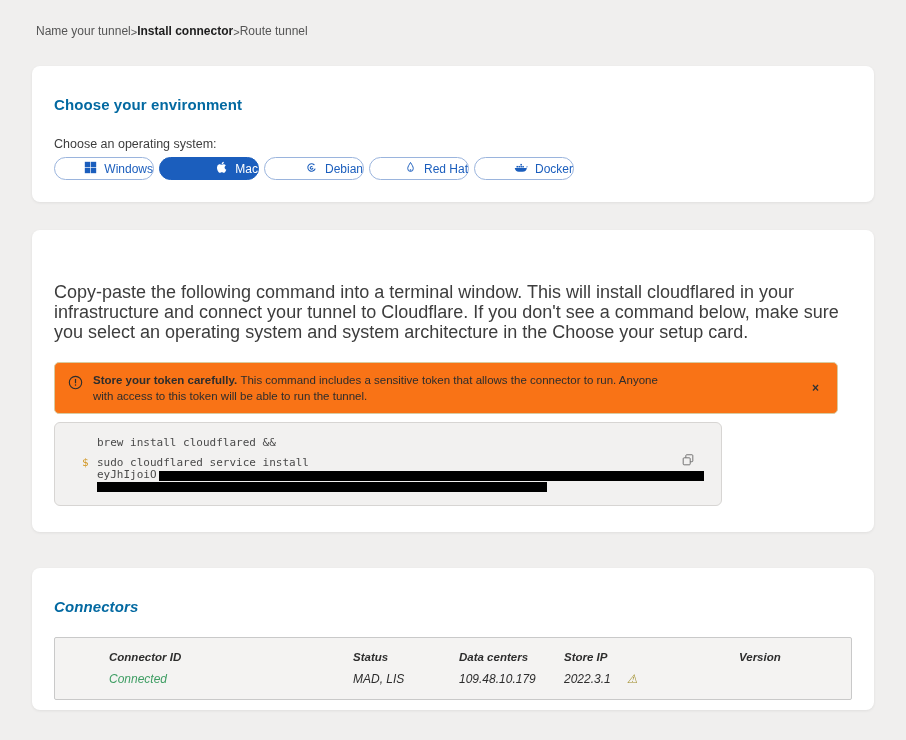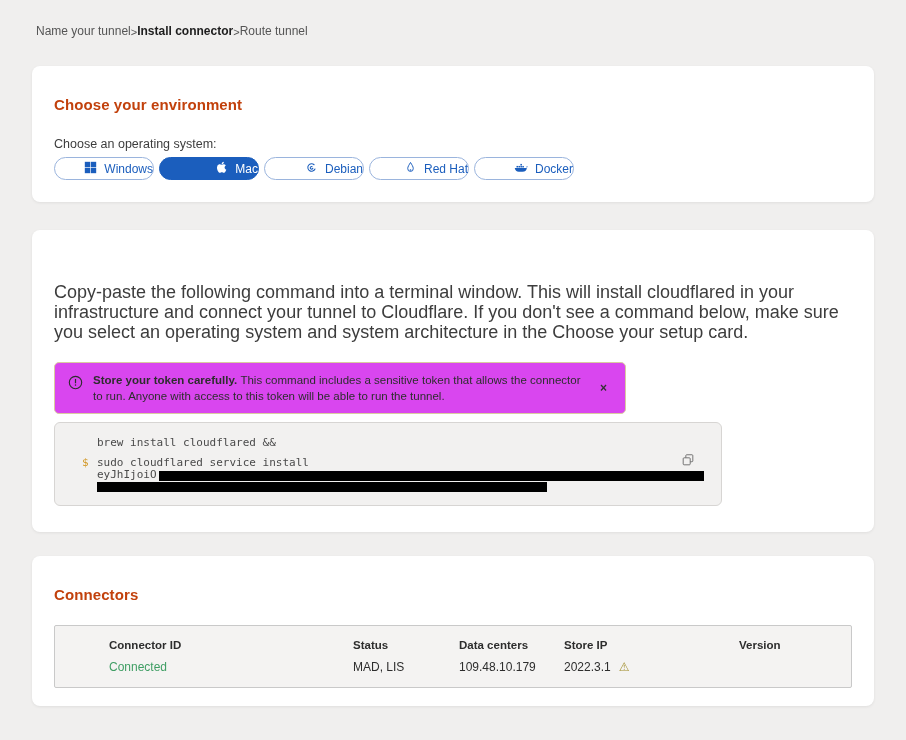--- a/index.html
+++ b/index.html
@@ -20,21 +20,21 @@
   .breadcrumb .sep { color:#555; font-size:11px; }
 
   
   .card {
     background:#fff;
     border-radius:8px;
     box-shadow:0 1px 3px rgba(0,0,0,0.07);
     padding:30px 22px 22px 22px;
     margin-top:28px;
   }
-  .card-title { font-size:15px; font-weight:bold; color:#c2410c; letter-spacing:0.1px; }
+  .card-title { font-size:15px; font-weight:bold; color:#0369a1; letter-spacing:0.1px; }
 
   
   .os-label { font-size:12.5px; color:#3d3d3d; margin-top:24px; }
   .os-row { display:flex; gap:5px; margin-top:6px; }
   .os-btn {
     width:100px; height:23px;
     display:flex; align-items:center; justify-content:flex-end; gap:7px;
     background:#fff;
     border:1px solid #9ab4dd;
     border-radius:12px;
@@ -44,22 +44,22 @@
     cursor:pointer;
   }
   .os-btn svg { flex:0 0 auto; }
   .os-btn.selected { background:#1b5ebd; border-color:#1b5ebd; color:#fff; }
 
   
   .card.install { padding-bottom:26px; }
   .install-desc { font-size:18px; line-height:20px; color:#3d3d3d; margin-top:22px; max-width:800px; }
 
   .alert {
-    width:572px; min-height:48px;
-    background:#d946ef;
+    width:784px; min-height:48px;
+    background:#f97316;
     border:1px solid #d9cba0;
     border-radius:5px;
     margin-top:20px;
     padding:9px 14px 9px 13px;
     display:flex; align-items:flex-start; gap:10px;
   }
   .alert-icon { margin-top:3px; flex:0 0 auto; }
   .alert-text { font-size:11.5px; line-height:16px; color:#2d2d2d; max-width:565px; }
   .alert-text b { font-weight:bold; }
   .alert-close {
@@ -86,33 +86,33 @@
   .gutter { width:29px; padding-left:14px; flex:0 0 auto; color:#d49a2a; }
   .redact { display:inline-block; background:#000; height:10px; vertical-align:text-bottom; }
   .redact.bar1 { width:545px; margin-left:2px; }
   .redact.bar2 { width:450px; margin-top:0px; }
   .copy-btn {
     position:absolute; top:28px; right:24px;
     background:none; border:none; cursor:pointer; padding:2px;
   }
 
   
-  .card.connectors { margin-top:24px; padding-bottom:18px; }
+  .card.connectors { margin-top:36px; padding-bottom:10px;font-style:italic; }
   .conn-table {
     margin-top:22px;
     background:#f4f3f2;
     border:1px solid #c9c9c9;
     border-radius:2px;
     padding:13px 0 13px 54px;
   }
   .conn-grid { display:grid; grid-template-columns:244px 106px 105px 175px 1fr; }
   .conn-grid.head { font-weight:bold; font-size:11.5px; color:#2d2d2d; }
   .conn-grid.row { margin-top:9px; font-size:12px; color:#2d2d2d; }
   .status-connected { color:#3f9e64; }
-  .version-cell { display:flex; align-items:center; gap:8px; }
+  .version-cell { display:flex; align-items:center; gap:16px; }
   .warn-glyph { color:#a08d2a; font-size:12px; }
 </style>
 </head>
 <body>
 
 <div class="page">
 
   <div class="breadcrumb">
     <span class="crumb">Name your tunnel</span>
     <span class="sep">&gt;</span>

